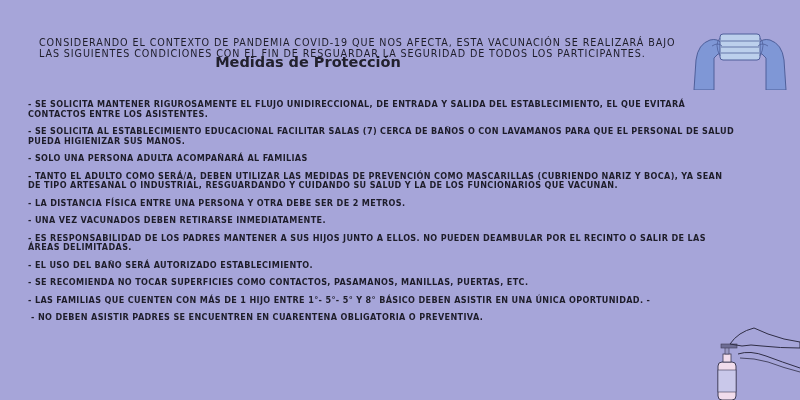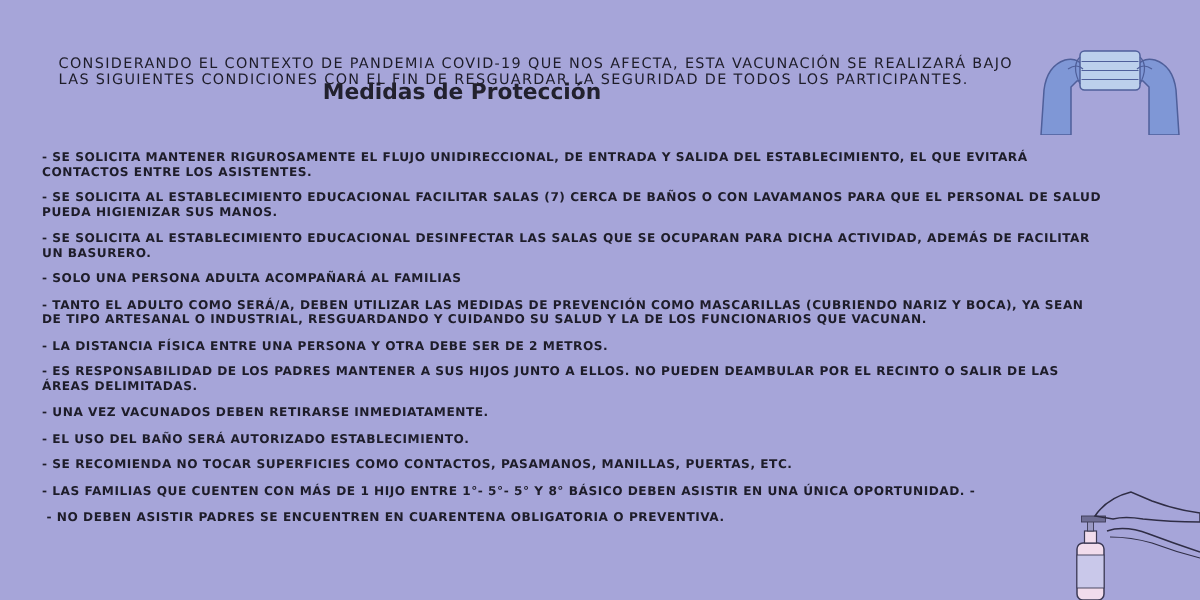--- a/index.html
+++ b/index.html
@@ -53,26 +53,25 @@
   <path d="M32 14 Q26 20 32 32" fill="none" stroke="#4f5f9a" stroke-width="0.8"></path>
   <path d="M72 14 Q78 20 72 32" fill="none" stroke="#4f5f9a" stroke-width="0.8"></path>
 
   <path d="M24 22 Q30 18 34 22" fill="none" stroke="#4f5f9a" stroke-width="0.8"></path>
   <path d="M80 22 Q74 18 70 22" fill="none" stroke="#4f5f9a" stroke-width="0.8"></path>
 </svg>
 
 <ol class="list">
   <li>- SE SOLICITA MANTENER RIGUROSAMENTE EL FLUJO UNIDIRECCIONAL, DE ENTRADA Y SALIDA DEL ESTABLECIMIENTO, EL QUE EVITARÁ CONTACTOS ENTRE LOS ASISTENTES.</li>
   <li>- SE SOLICITA AL ESTABLECIMIENTO EDUCACIONAL FACILITAR SALAS (7) CERCA DE BAÑOS O CON LAVAMANOS PARA QUE EL PERSONAL DE SALUD PUEDA HIGIENIZAR SUS MANOS.</li>
-  <li>- SE SOLICITA AL ESTABLECIMIENTO EDUCACIONAL DESINFECTAR LAS SALAS QUE SE OCUPARAN PARA DICHA ACTIVIDAD, ADEMÁS DE FACILITAR UN BASURERO.</li>
   <li>- SOLO UNA PERSONA ADULTA ACOMPAÑARÁ AL FAMILIAS</li>
   <li>- TANTO EL ADULTO COMO SERÁ/A, DEBEN UTILIZAR LAS MEDIDAS DE PREVENCIÓN COMO MASCARILLAS (CUBRIENDO NARIZ Y BOCA), YA SEAN DE TIPO ARTESANAL O INDUSTRIAL, RESGUARDANDO Y CUIDANDO SU SALUD Y LA DE LOS FUNCIONARIOS QUE VACUNAN.</li>
   <li>- LA DISTANCIA FÍSICA ENTRE UNA PERSONA Y OTRA DEBE SER DE 2 METROS.</li>
+  <li>- UNA VEZ VACUNADOS DEBEN RETIRARSE INMEDIATAMENTE.</li>
   <li>- ES RESPONSABILIDAD DE LOS PADRES MANTENER A SUS HIJOS JUNTO A ELLOS. NO PUEDEN DEAMBULAR POR EL RECINTO O SALIR DE LAS ÁREAS DELIMITADAS.</li>
-  <li>- UNA VEZ VACUNADOS DEBEN RETIRARSE INMEDIATAMENTE.</li>
   <li>- EL USO DEL BAÑO SERÁ AUTORIZADO ESTABLECIMIENTO.</li>
   <li>- SE RECOMIENDA NO TOCAR SUPERFICIES COMO CONTACTOS, PASAMANOS, MANILLAS, PUERTAS, ETC.</li>
   <li>- LAS FAMILIAS QUE CUENTEN CON MÁS DE 1 HIJO ENTRE 1°- 5°- 5° Y 8° BÁSICO DEBEN ASISTIR EN UNA ÚNICA OPORTUNIDAD. -</li>
   <li class="second-indent"> - NO DEBEN ASISTIR PADRES SE ENCUENTREN EN CUARENTENA OBLIGATORIA O PREVENTIVA.</li>
 </ol>
 
 <svg class="sanitizer-illus" viewBox="0 0 86 78">
 
   <rect x="4" y="40" width="18" height="38" rx="4" fill="#f1dcec" stroke="#3c3a55" stroke-width="1"></rect>
   <rect x="4" y="48" width="18" height="22" fill="#c9c8ea" stroke="#3c3a55" stroke-width="0.6"></rect>

